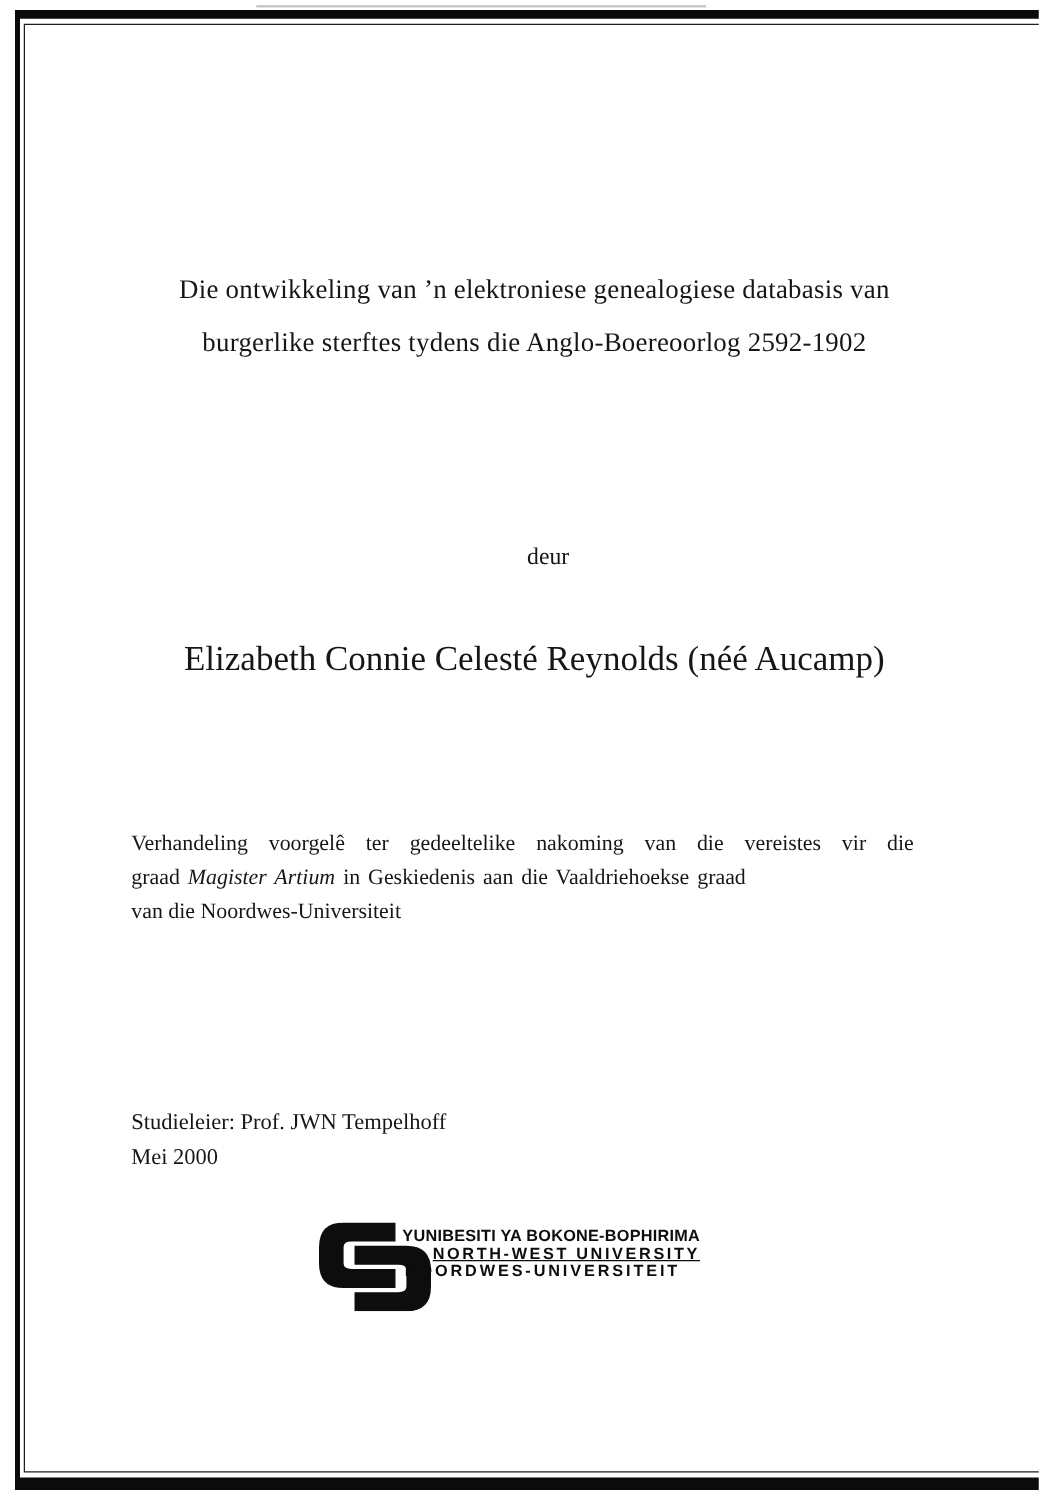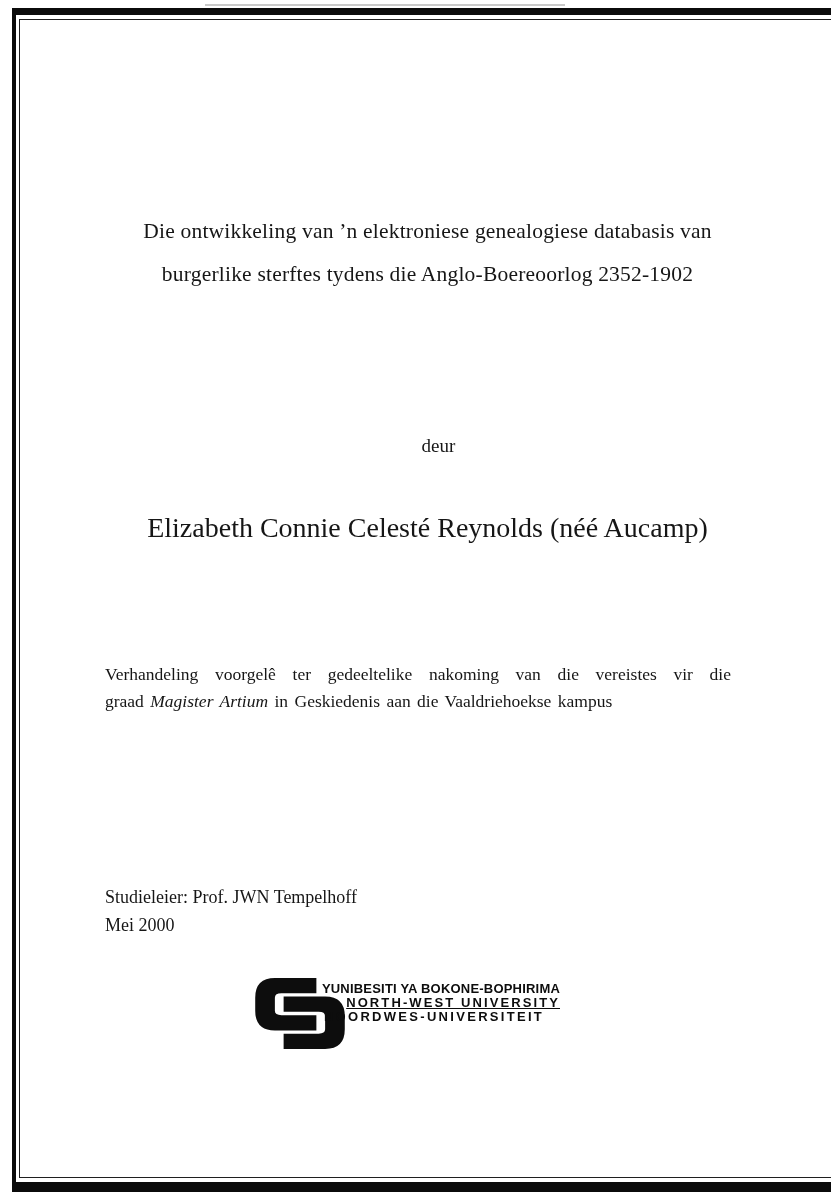--- a/index.html
+++ b/index.html
@@ -108,30 +108,31 @@
 <body>
 
 <div class="page">
 
   <div class="scan-artifact"></div>
   <div class="frame-outer"></div>
   <div class="frame-inner"></div>
 
   <div class="title-block">
     <div>Die ontwikkeling van ’n elektroniese genealogiese databasis van</div>
-    <div>burgerlike sterftes tydens die Anglo-Boereoorlog 2352-1902</div>
+    <div>burgerlike sterftes tydens die Anglo-Boereoorlog 2592-1902</div>
   </div>
 
   <div class="byline">deur</div>
 
   <div class="author-line">Elizabeth Connie Celesté Reynolds (néé Aucamp)</div>
 
   <div class="statement">
     <div class="justified">Verhandeling voorgelê ter gedeeltelike nakoming van die vereistes vir die</div>
-    <div class="spaced"><span>graad </span><span class="degree-italic">Magister Artium</span><span> in Geskiedenis aan die Vaaldriehoekse kampus</span></div>
+    <div class="spaced"><span>graad </span><span class="degree-italic">Magister Artium</span><span> in Geskiedenis aan die Vaaldriehoekse graad</span></div>
+    <div>van die Noordwes-Universiteit</div>
   </div>
 
   <div class="supervisor-block">
     <div>Studieleier: Prof. JWN Tempelhoff</div>
     <div>Mei 2000</div>
   </div>
 
   <svg class="logo-mark" viewBox="0 0 82 65" aria-hidden="true">
     <g fill="#0d0d0d">
       <path d="M 56 0 L 18 0 Q 0 0 0 18 L 0 30 Q 0 48 18 48 L 56 48 L 56 34 L 24 34 Q 18 34 18 30 L 18 18 Q 18 14 24 14 L 56 14 Z"></path>

